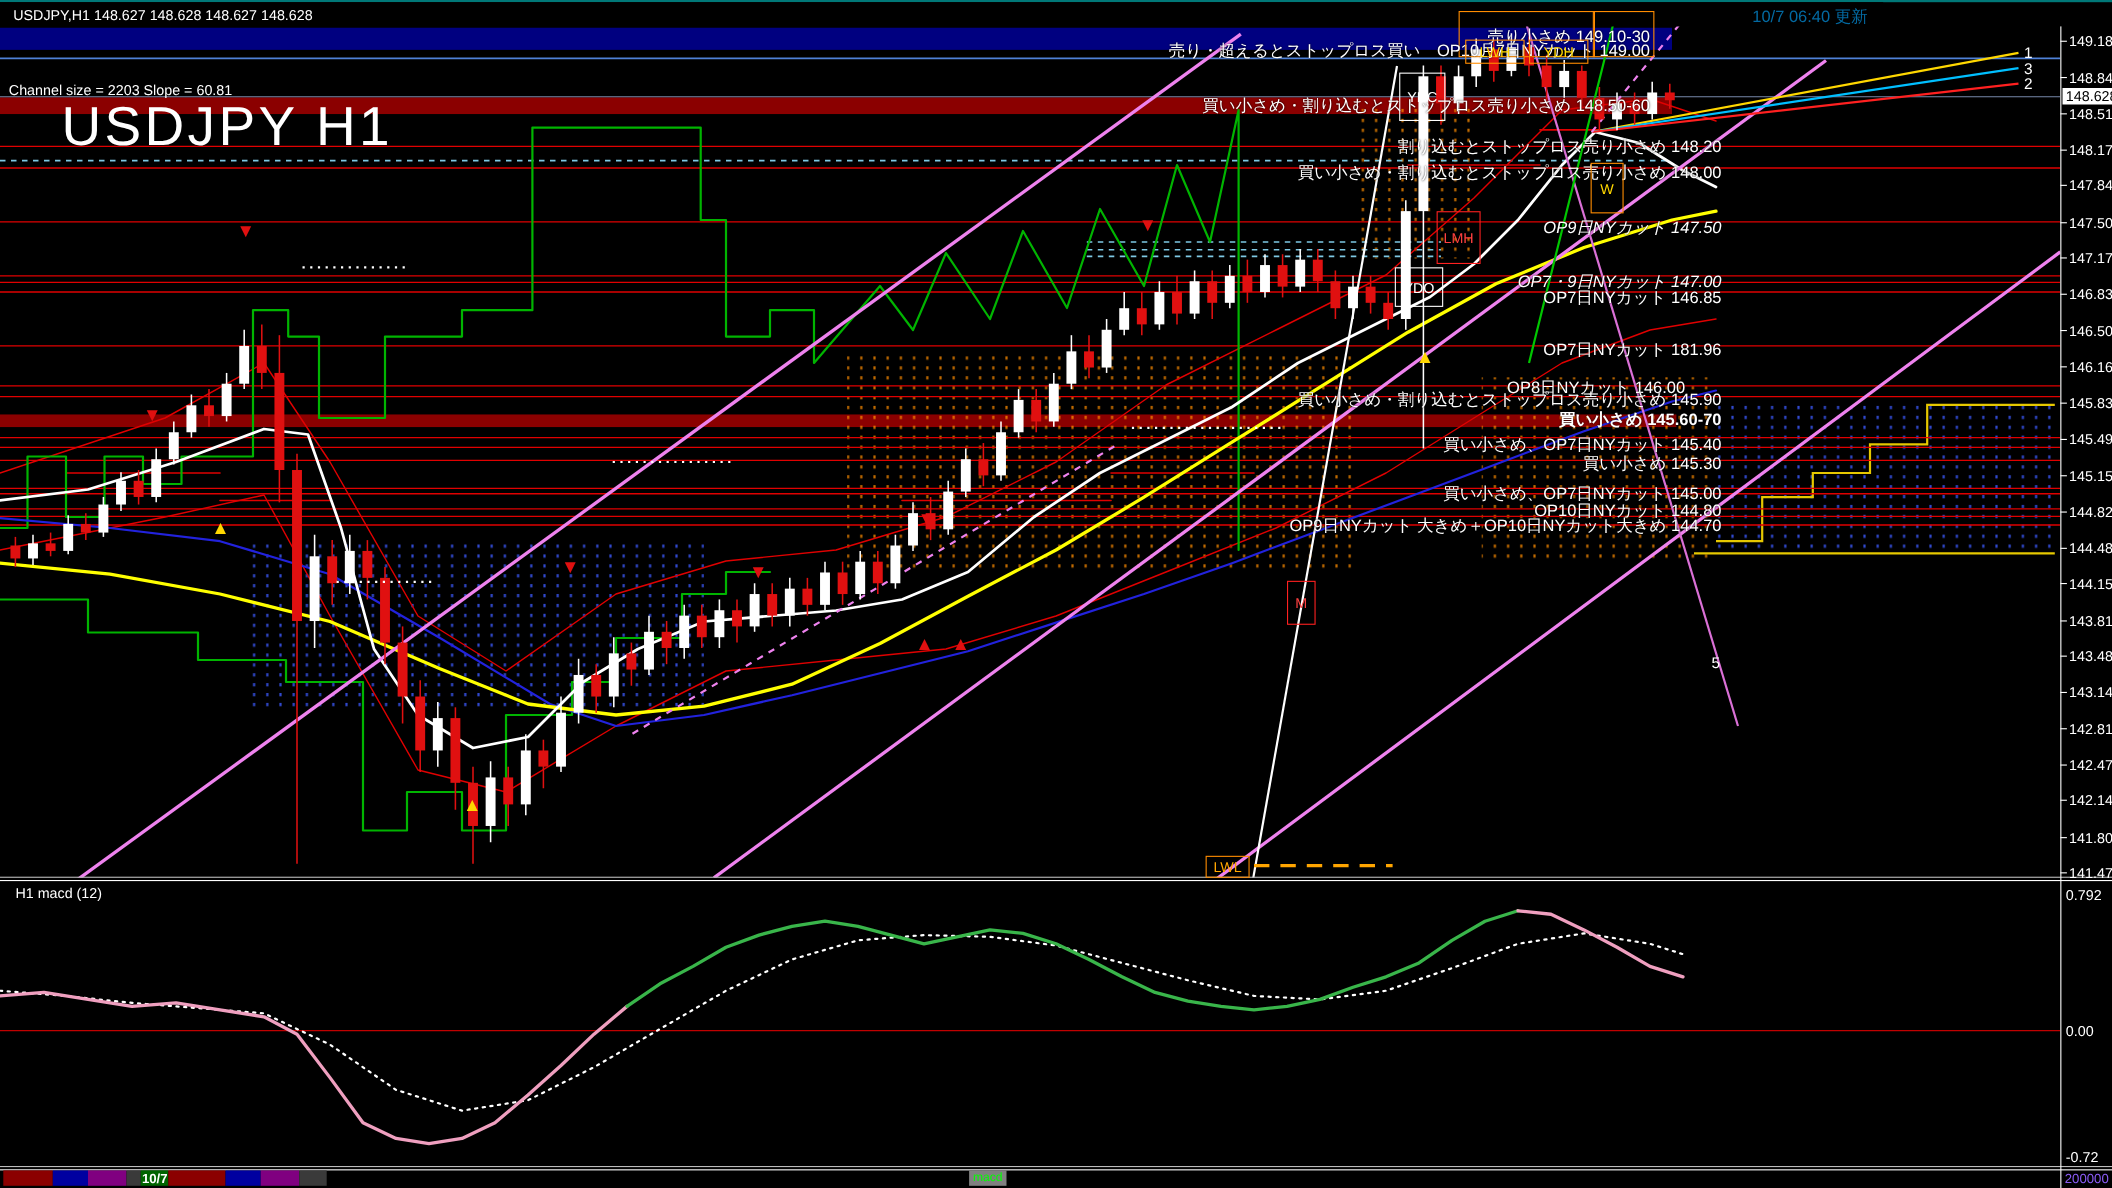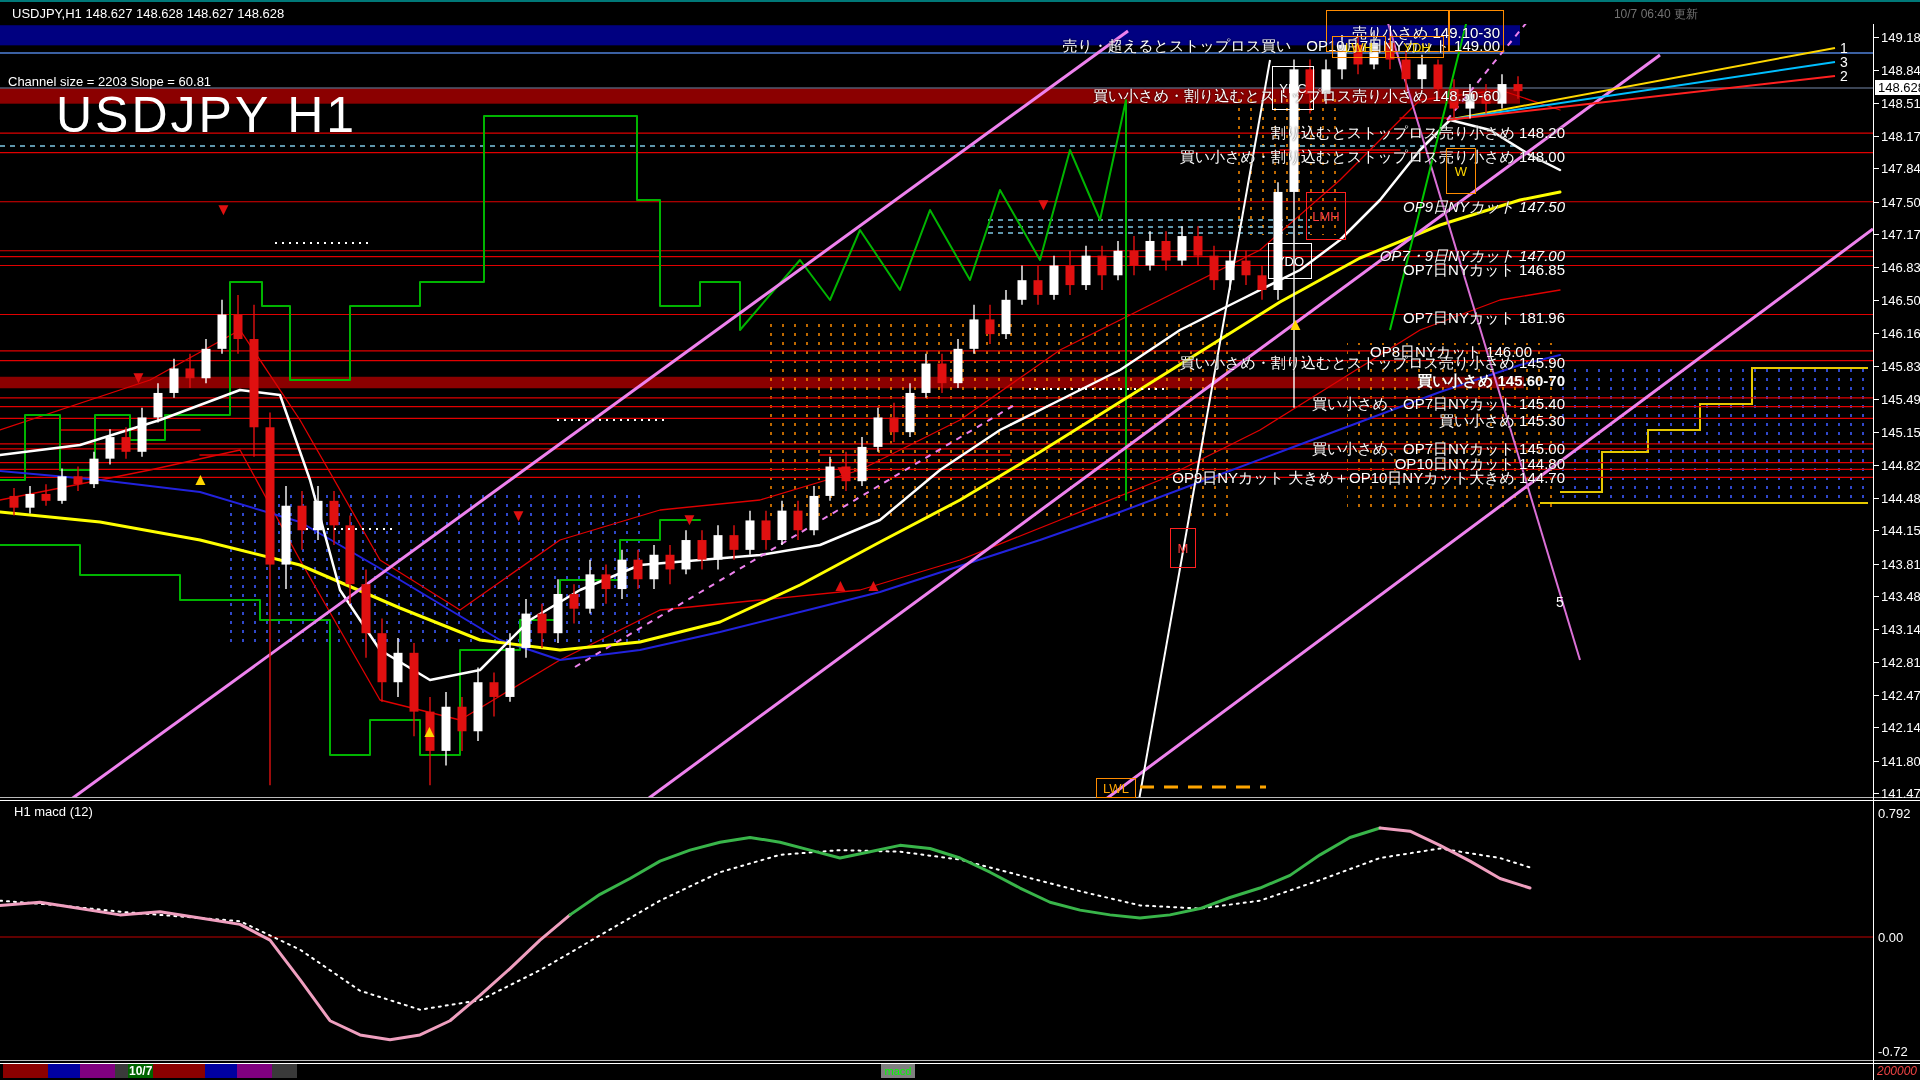--- a/index.html
+++ b/index.html
@@ -1,41 +1,41 @@
 <!DOCTYPE html>
 <html><head>
 <meta charset="utf-8">
 <style>
   html,body{margin:0;padding:0;background:#000;}
   .screen{position:relative;width:1920px;height:1080px;background:#000;overflow:hidden;
           font-family:"Liberation Sans",sans-serif;color:#fff;}
   .topedge{position:absolute;left:0;top:0;width:1920px;height:2px;background:#007878;}
   .topbar{position:absolute;left:0;top:2px;width:1712px;height:22px;background:#000;}
   .topbar .ql{position:absolute;left:12px;top:4px;font-size:13px;color:#fff;white-space:nowrap;}
-  .topbar .ut{position:absolute;right:14px;top:4px;font-size:12px;color:#737373;white-space:nowrap;margin-left:10px;}
+  .topbar .ut{position:absolute;right:14px;top:4px;font-size:15px;color:#0369a1;white-space:nowrap;margin-left:10px;}
   #chart-svg{position:absolute;left:0;top:0;}
   .bigtitle{position:absolute;left:56px;top:86px;font-size:50px;letter-spacing:3px;color:#fff;z-index:30;}
   .chanlbl{position:absolute;left:8px;top:74px;font-size:13px;color:#fff;z-index:30;white-space:nowrap;}
   .macdlbl{position:absolute;left:14px;top:804px;font-size:13px;color:#fff;z-index:30;}
   .ann{position:absolute;white-space:nowrap;font-size:15px;color:#fff;z-index:25;text-shadow:0 0 2px #000;}
   .axis-lbl{position:absolute;font-size:13px;color:#fff;white-space:nowrap;z-index:22;}
   .tick{position:absolute;width:6px;height:1px;background:#fff;z-index:22;}
   .curprice{position:absolute;left:1875px;background:#fff;color:#000;font-size:13px;padding:0 3px;z-index:23;}
   .lblbox{position:absolute;display:flex;align-items:center;justify-content:center;
           font-size:13px;background:transparent;z-index:26;}
   .emptybox{position:absolute;z-index:24;}
   .flt{position:absolute;font-size:14px;color:#fff;z-index:26;}
   .arrow{position:absolute;font-size:17px;font-weight:bold;z-index:26;line-height:1;}
   .axisline{position:absolute;left:1873px;top:24px;width:1px;height:1056px;background:#fff;z-index:21;}
   .sep{position:absolute;left:0;width:1920px;z-index:20;}
   .bbar-seg{position:absolute;top:1064px;height:14px;z-index:25;}
   .bbar-date{position:absolute;z-index:26;font-size:12px;font-weight:bold;color:#fff;}
   .macd-toggle{position:absolute;left:881px;top:1064px;width:34px;height:14px;background:#808080;
                color:#00ff00;font-size:11px;text-align:center;line-height:14px;z-index:26;}
-  .b200{position:absolute;left:1877px;top:1064px;font-size:12px;color:#ef4444;z-index:26;font-style:italic;}
+  .b200{position:absolute;left:1877px;top:1064px;font-size:12px;color:#8b5cf6;z-index:26;}
 </style>
 </head>
 <body>
 
 <div class="screen">
   <div class="topedge"></div>
   <div class="topbar">
     <span class="ql">USDJPY,H1  148.627 148.628 148.627 148.628</span>
     <span class="ut">10/7 06:40 更新</span>
   </div>

